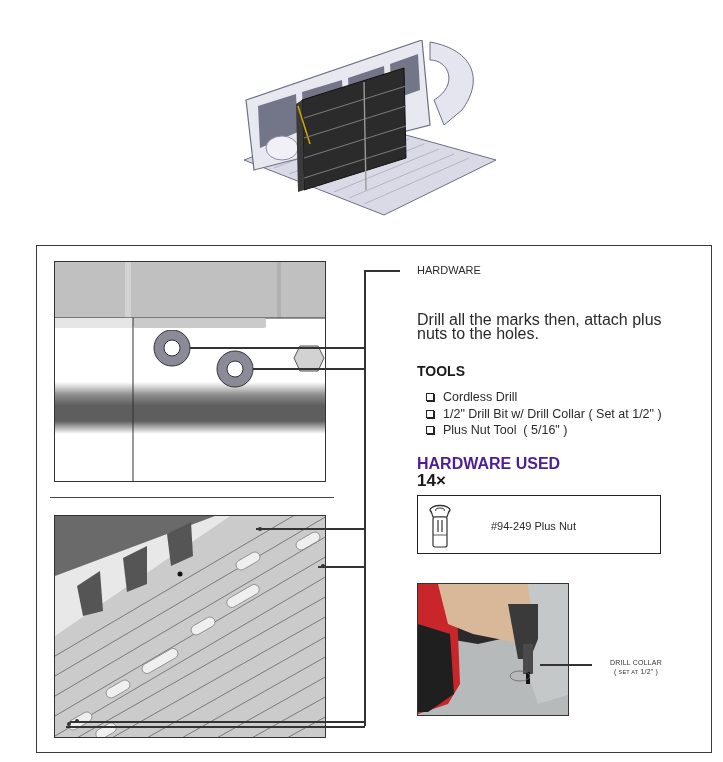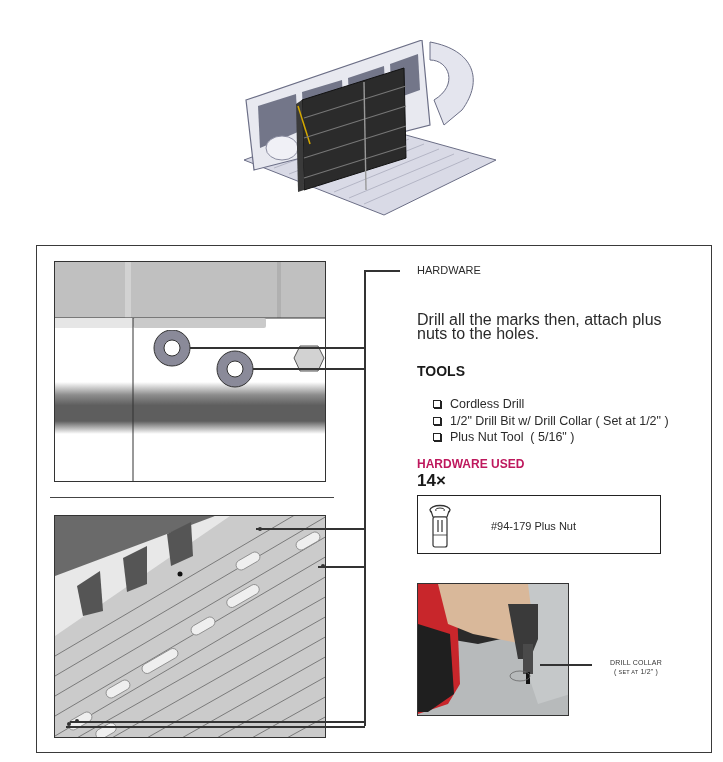--- a/index.html
+++ b/index.html
@@ -19,24 +19,24 @@
     #panel2 { left: 54px; top: 515px; width: 272px; height: 223px; border: 1.5px solid #333; box-sizing: border-box; overflow: hidden; background: #c9c9c9; }
 
     
     .ln { position: absolute; background: #333; }
 
     
     .txt { position: absolute; font-size: 11px; line-height: 14px; color: #2a2a2a; }
     #plusnut-label { left: 417px; top: 263px; font-size: 11px; }
     #instruction { left: 417px; top: 297px; width: 270px; font-size: 16px; line-height: 14px; margin-top: 16px; }
     #tools-title { left: 417px; top: 364px; font-size: 14px; font-weight: bold; color: #1a1a1a; }
-    #tools-list { left: 417px; top: 380px; font-size: 12.5px; line-height: 16.5px; color: #2a2a2a; margin: 16px; padding: 0; list-style: none; }
+    #tools-list { left: 417px; top: 380px; font-size: 12.5px; line-height: 16.5px; color: #2a2a2a; margin: 9px; padding: 0; list-style: none; }
     #tools-list li { display: flex; align-items: center; }
     .cb { display: inline-block; width: 8px; height: 8px; border: 1.5px solid #222; margin-right: 9px; box-sizing: border-box; background: #fff; box-shadow: 1px 1px 0 #222; }
-    #hw-title { left: 417px; top: 457px; font-size: 12px; font-weight: bold; color: #be185d; }
+    #hw-title { left: 417px; top: 457px; font-size: 16px; font-weight: bold; color: #4c1d95; }
     #hw-qty { left: 417px; top: 474px; font-size: 17px; font-weight: bold; color: #1a1a1a; }
     #hw-box { left: 417px; top: 495px; width: 244px; height: 59px; border: 1.5px solid #222; box-sizing: border-box; }
     #hw-part { left: 73px; top: 23px; font-size: 11px; color: #2a2a2a; }
     #nut-icon { left: 10px; top: 8px; width: 24px; height: 46px; }
 
     #photo { left: 417px; top: 583px; width: 152px; height: 133px; border: 1px solid #333; box-sizing: border-box; overflow: hidden; background: #b9bcbd; }
     #collar-label { left: 596px; top: 658px; width: 80px; text-align: center; font-size: 7px; line-height: 9px; color: #333; letter-spacing: 0.2px; }
     #collar-sub { font-size: 7px; }
     .sc { font-size: 5.5px; }
   </style>
@@ -192,21 +192,21 @@
 <div id="hw-box" class="abs">
   <svg id="nut-icon" class="abs" viewBox="0 0 24 46">
     <ellipse cx="12" cy="6" rx="10" ry="4.5" fill="#fff" stroke="#333" stroke-width="1.3"></ellipse>
     <ellipse cx="12" cy="6" rx="4.5" ry="2" fill="#fff" stroke="#333" stroke-width="1"></ellipse>
     <path d="M3,7 L5,13 L19,13 L21,7" fill="#fff" stroke="#333" stroke-width="1.2"></path>
     <rect x="5" y="13" width="14" height="30" rx="2" fill="#fff" stroke="#333" stroke-width="1.2"></rect>
     <line x1="10" y1="16" x2="10" y2="28" stroke="#333" stroke-width="1.2"></line>
     <line x1="14" y1="16" x2="14" y2="28" stroke="#333" stroke-width="1.2"></line>
     <line x1="5" y1="31" x2="19" y2="31" stroke="#333" stroke-width="0.8"></line>
   </svg>
-  <div id="hw-part" class="txt">#94-179 Plus Nut</div>
+  <div id="hw-part" class="txt">#94-249 Plus Nut</div>
 </div>
 
 <div id="photo" class="abs">
   <svg width="152" height="133" viewBox="0 0 152 133">
     <rect width="152" height="133" fill="#b7babb"></rect>
     <polygon points="0,0 152,0 152,40 60,60 0,50" fill="#2a2a2a"></polygon>
     <polygon points="90,0 152,0 152,110 120,120 100,60" fill="#c5c8c9"></polygon>
     <polygon points="0,0 38,0 42,100 30,120 0,130" fill="#c8262b"></polygon>
     <polygon points="0,40 32,50 36,110 10,128 0,128" fill="#1f1f1f"></polygon>
     <path d="M20,0 L110,0 L115,40 L105,60 L80,55 L55,50 L30,40 Z" fill="#d9b89a"></path>

